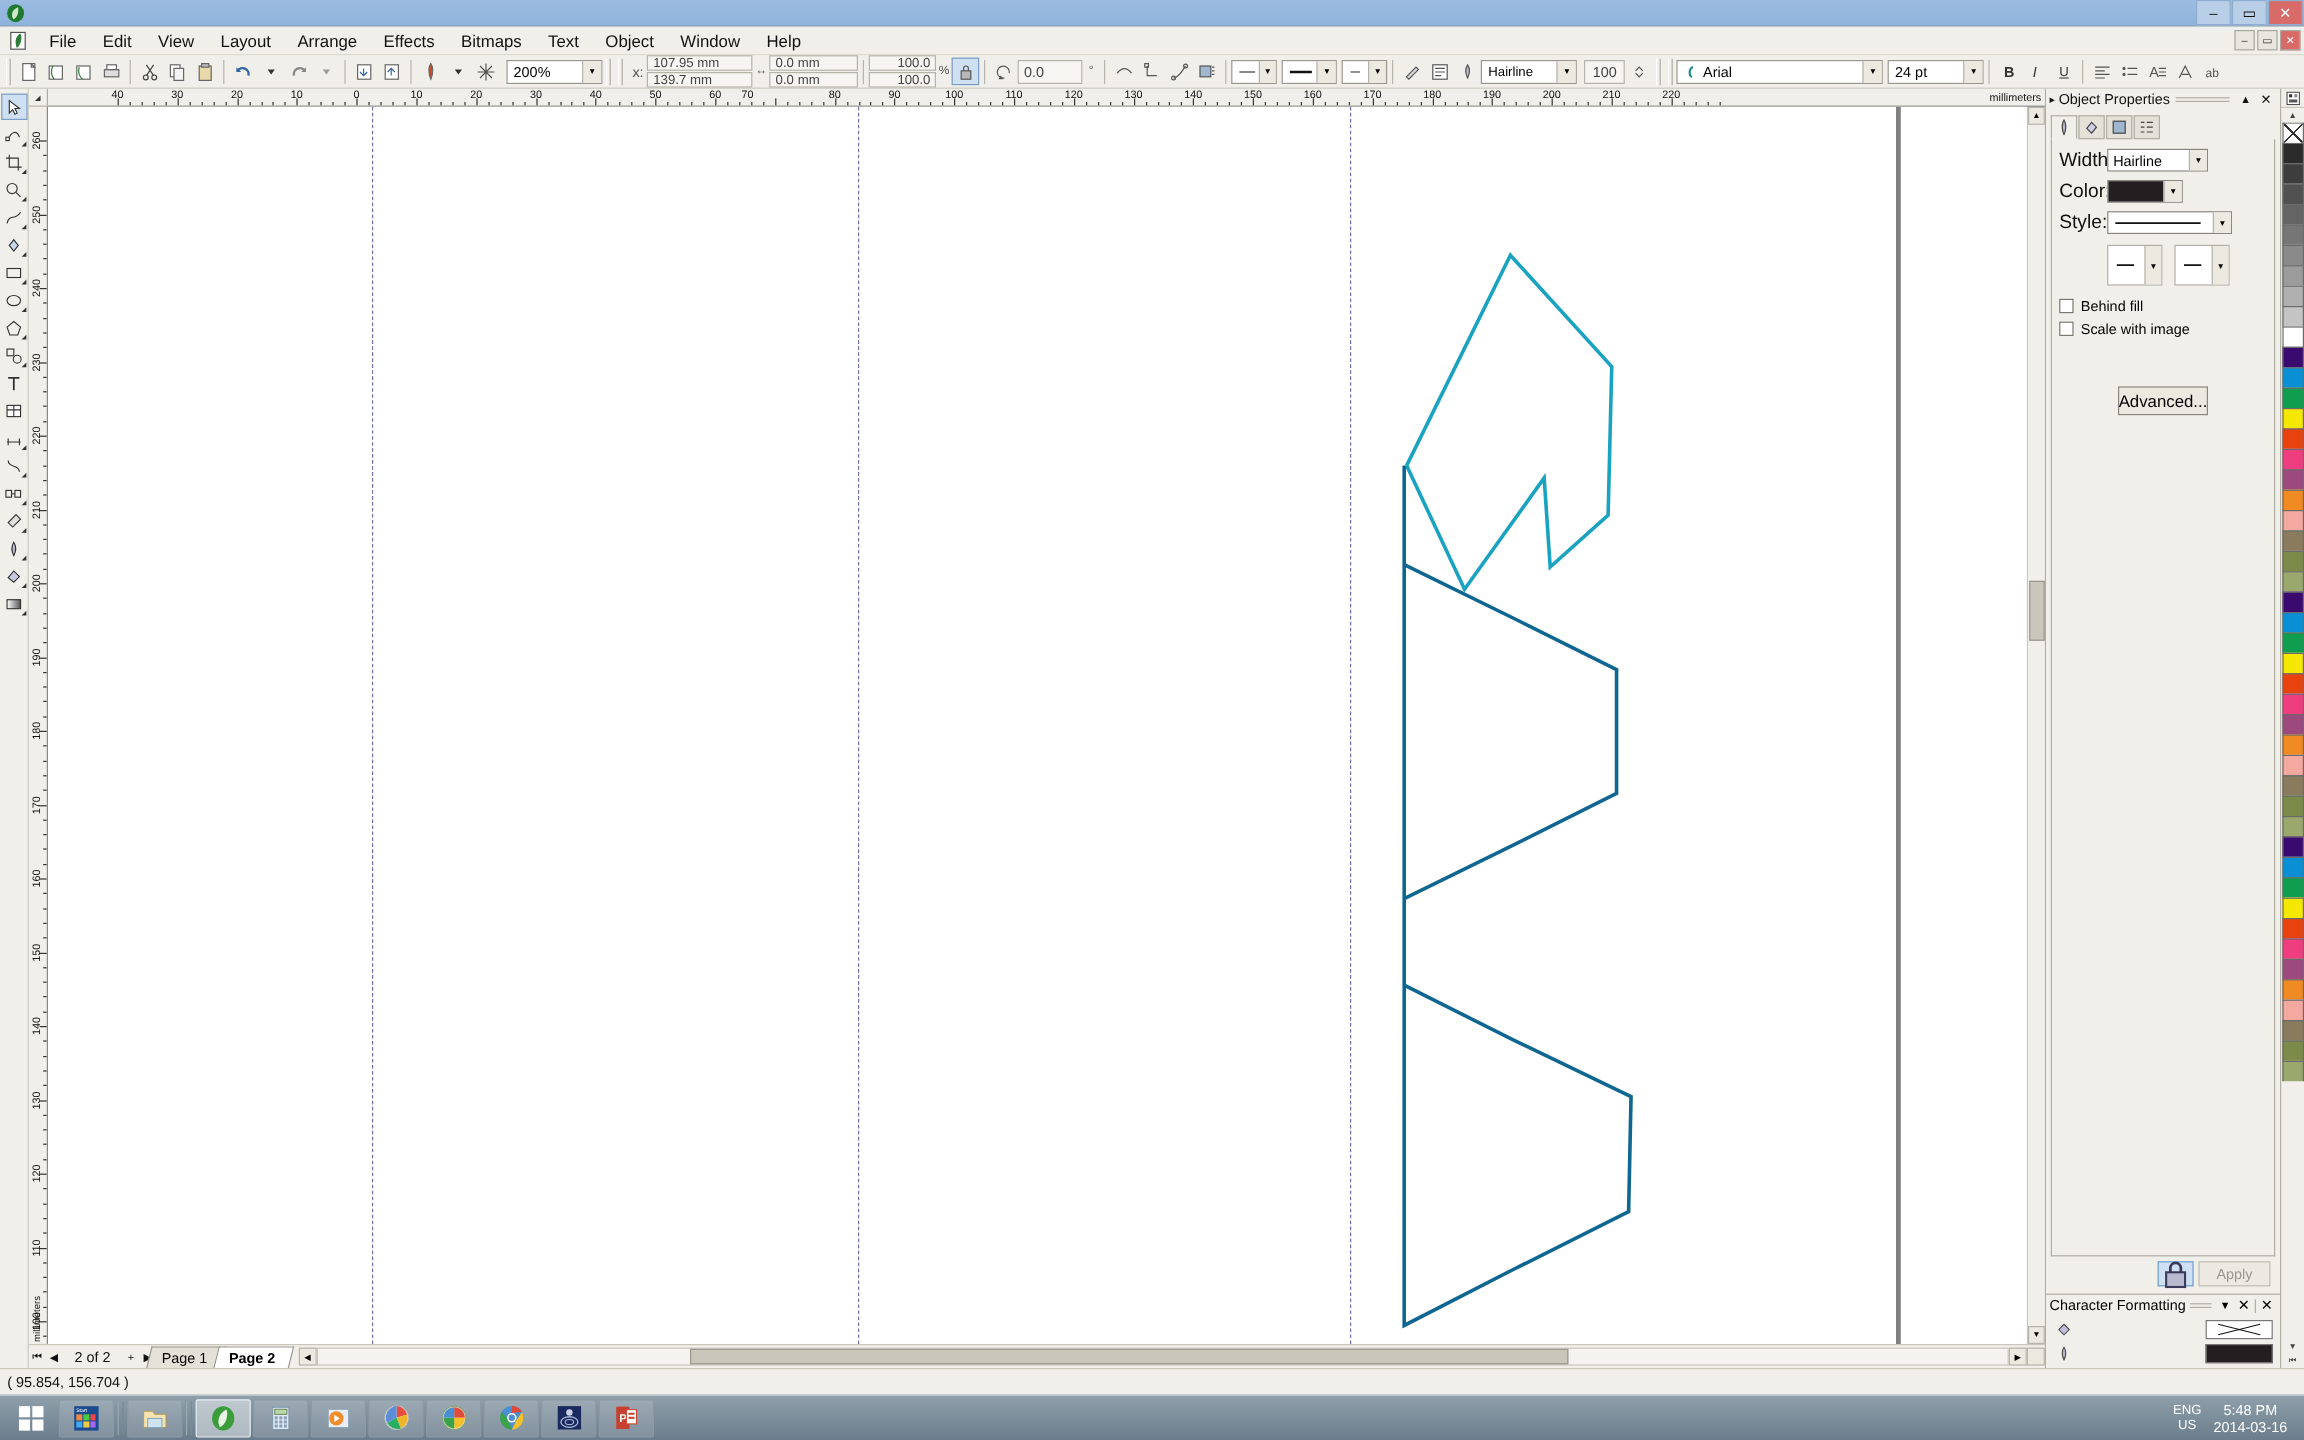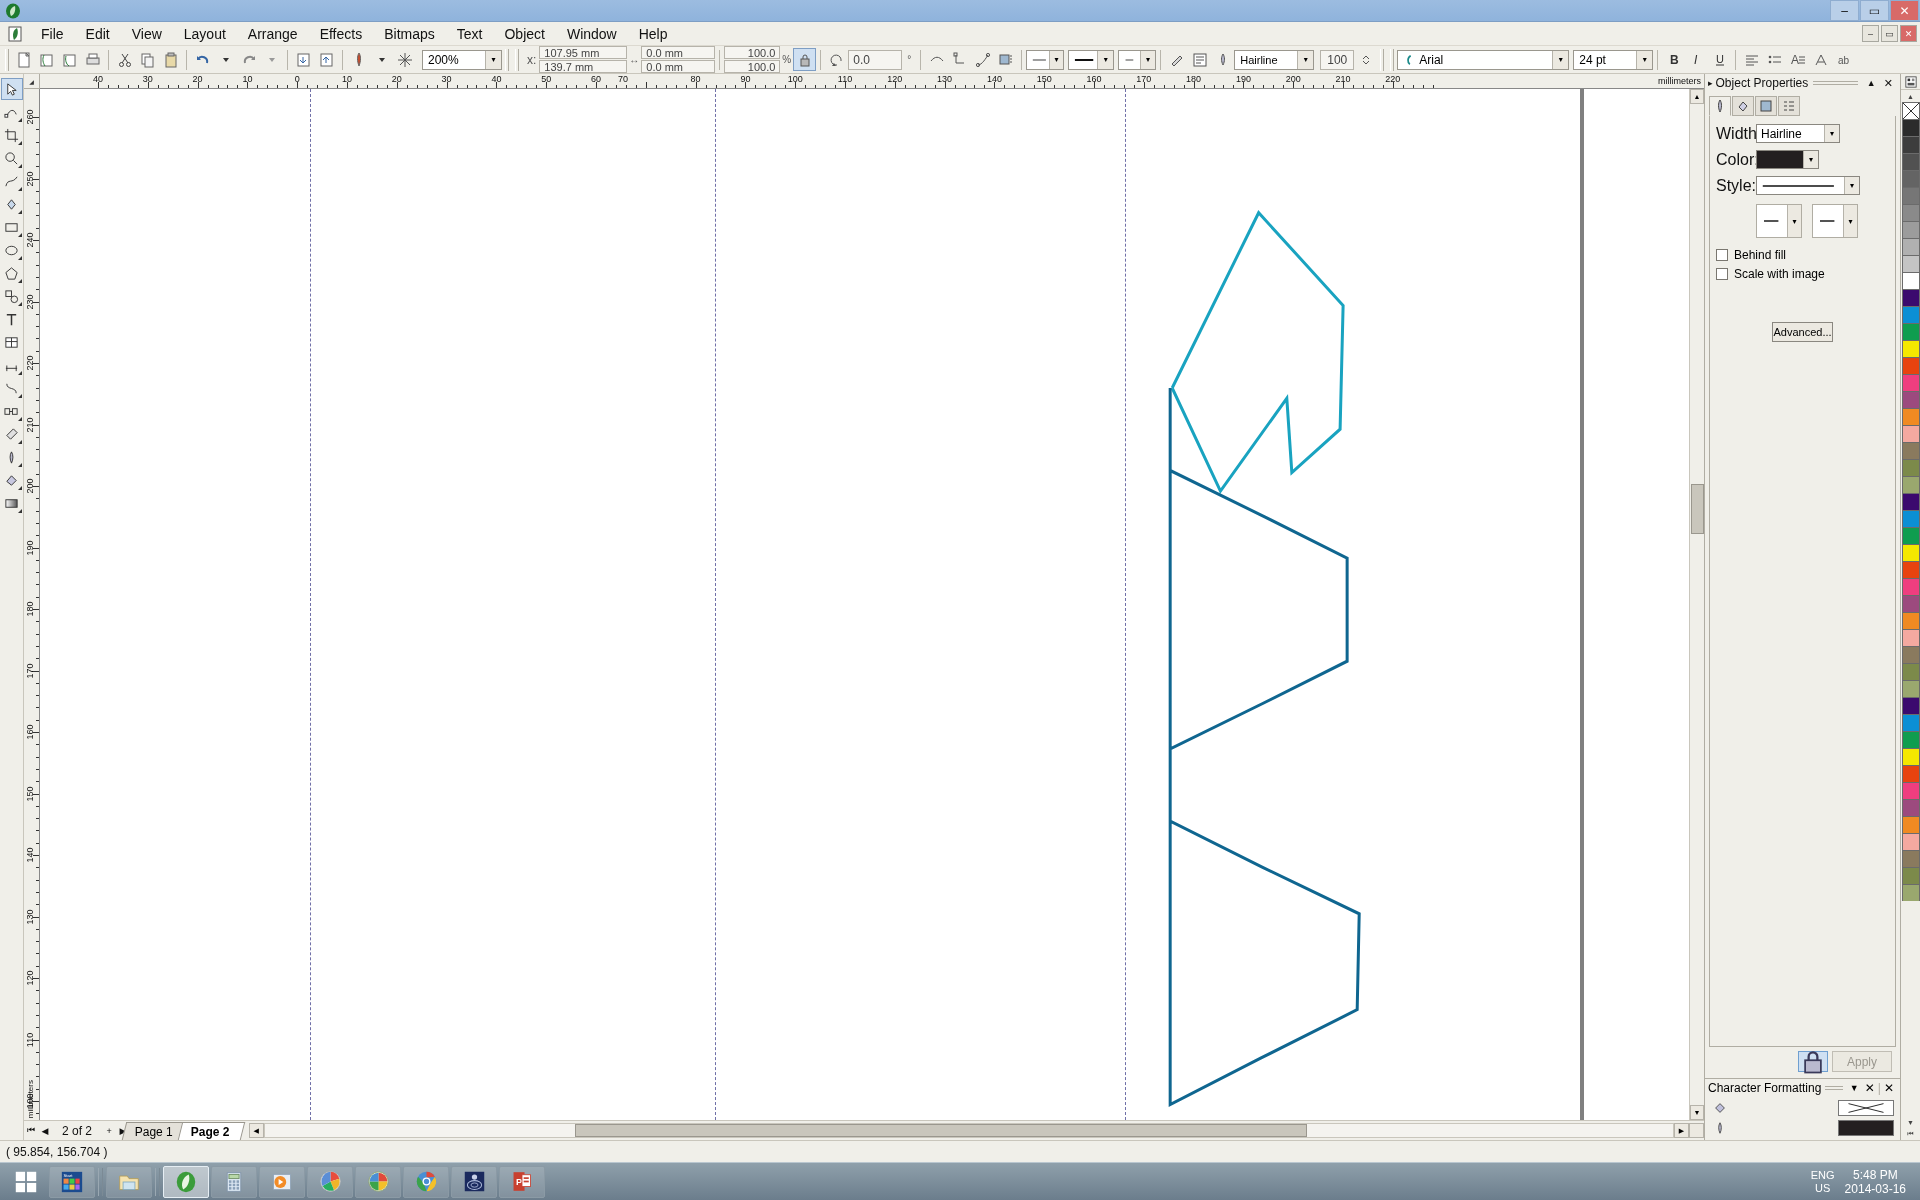--- a/index.html
+++ b/index.html
@@ -154,21 +154,21 @@
     background:#fff; display:flex; align-items:center; }
   .arrow-box .pv { flex:1; display:flex; align-items:center;
     justify-content:center; }
   .arrow-box .arw { width:14px; height:32px; background:#ece9e1;
     border-left:1px solid #b6b3aa; display:flex; align-items:center;
     justify-content:center; font-size:8px; }
   .chk { display:flex; align-items:center; margin-bottom:5px; font-size:12px; }
   .chk i { width:12px; height:12px; border:1px solid #7a7770;
     background:#fff; margin-right:6px; display:inline-block; }
   .adv-btn { align-self:center; margin-top:36px; padding:3px 0;
-    font-size:11px; border:1px solid #8a8780; background:#ece9e1; }
+    font-size:14px; border:1px solid #8a8780; background:#ece9e1; }
   .dk-foot { display:flex; justify-content:flex-end; align-items:center;
     gap:4px; padding:4px 8px 6px; }
   .lock-btn { width:30px; height:21px; border:1px solid #6f9fd0;
     background:#cfe0f2; display:flex; align-items:center;
     justify-content:center; }
   .apply-btn { width:60px; height:21px; border:1px solid #c0bdb4;
     background:#ebe9e1; color:#9a978e; font-size:12px;
     display:flex; align-items:center; justify-content:center; }
 
   

